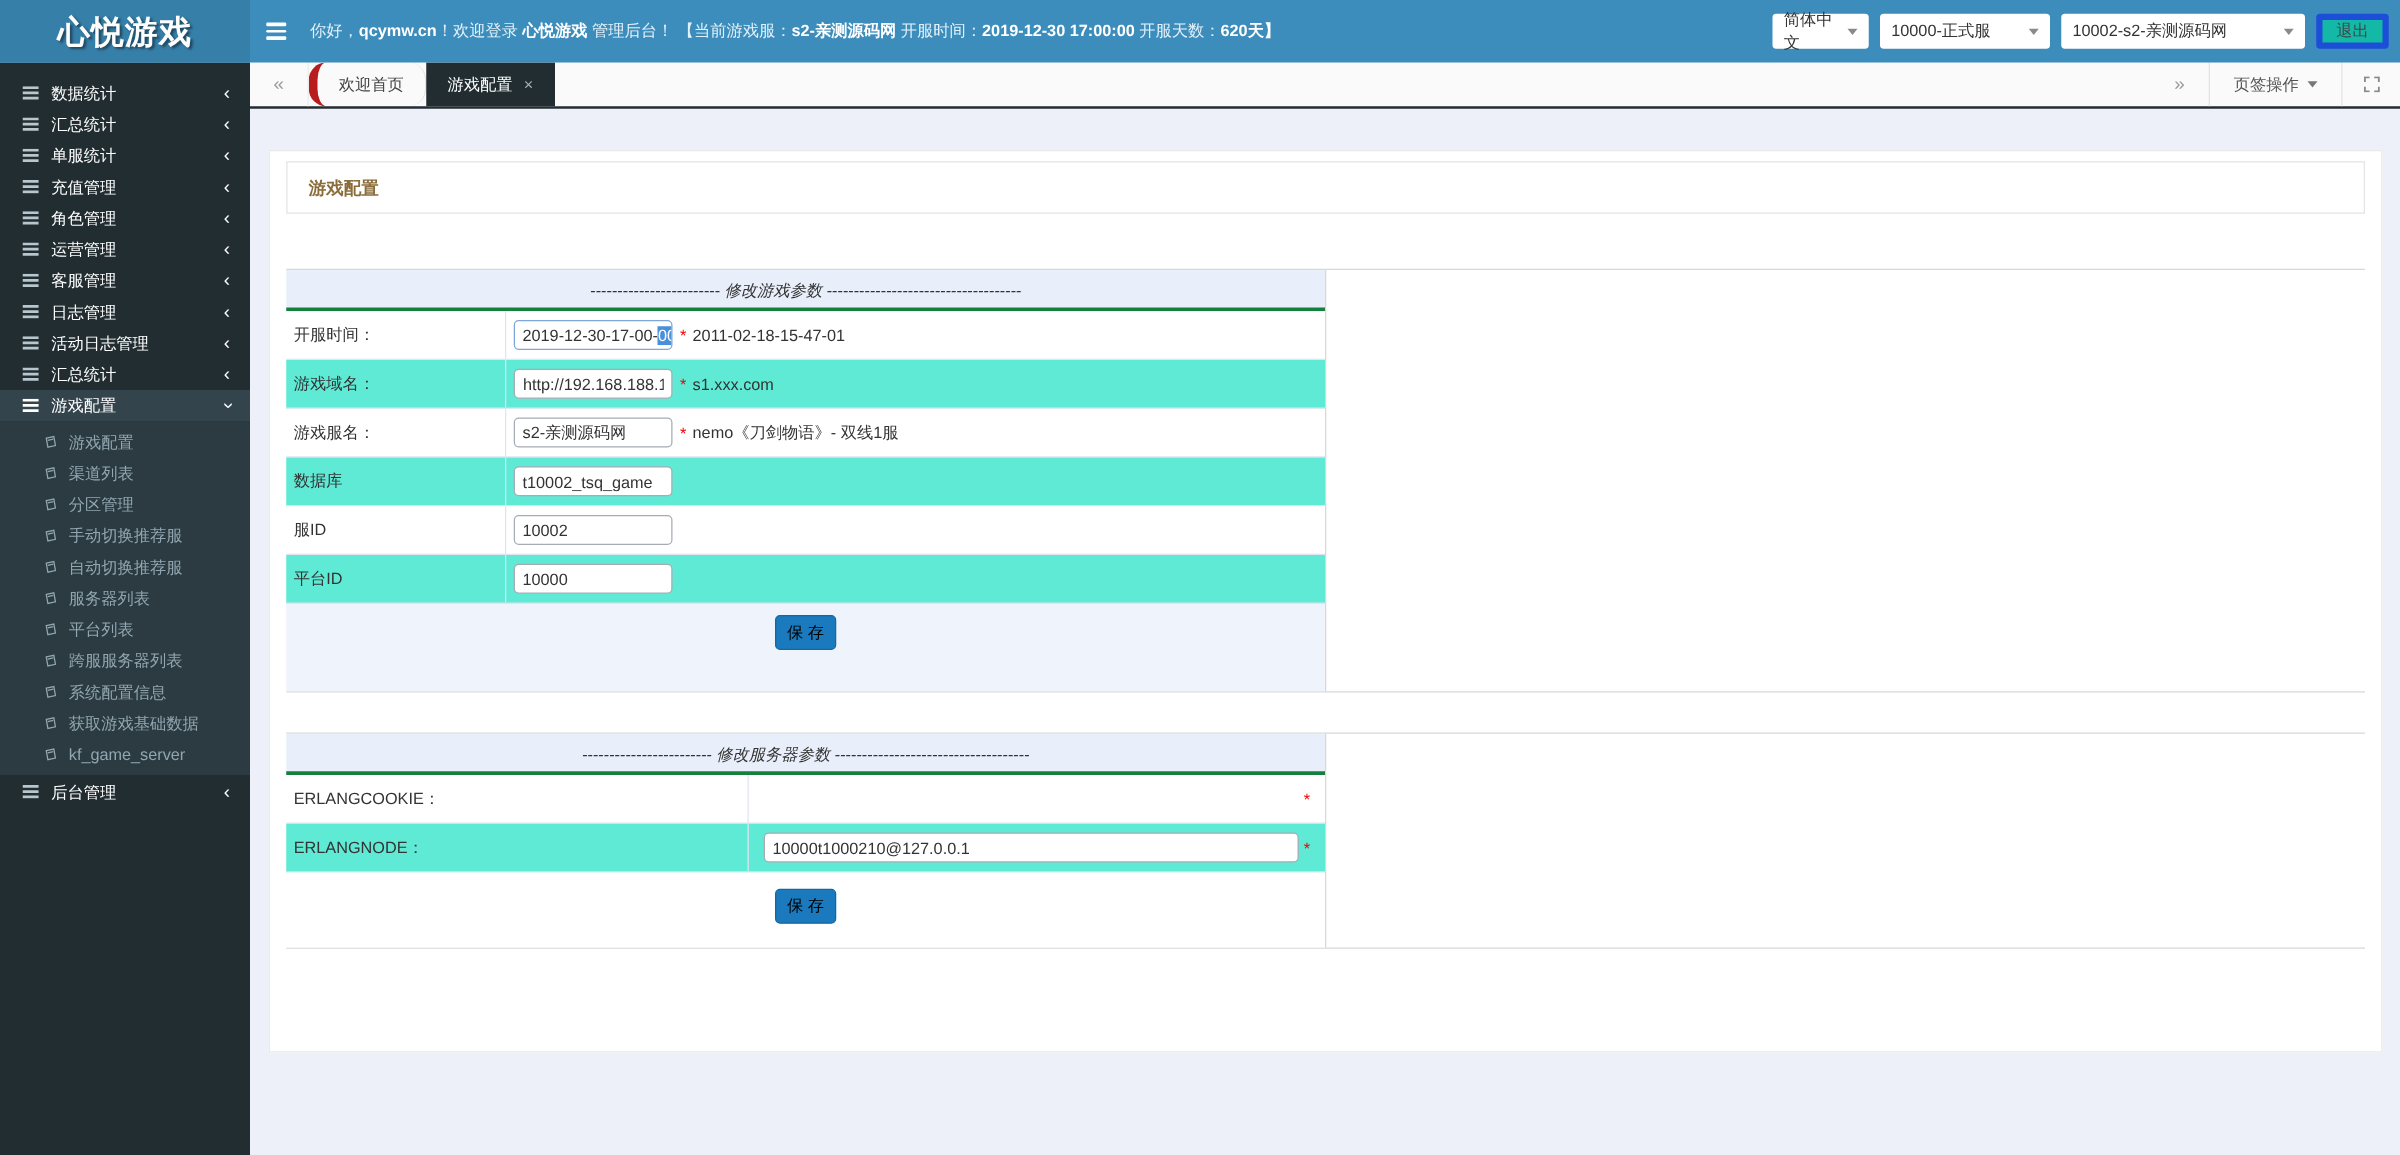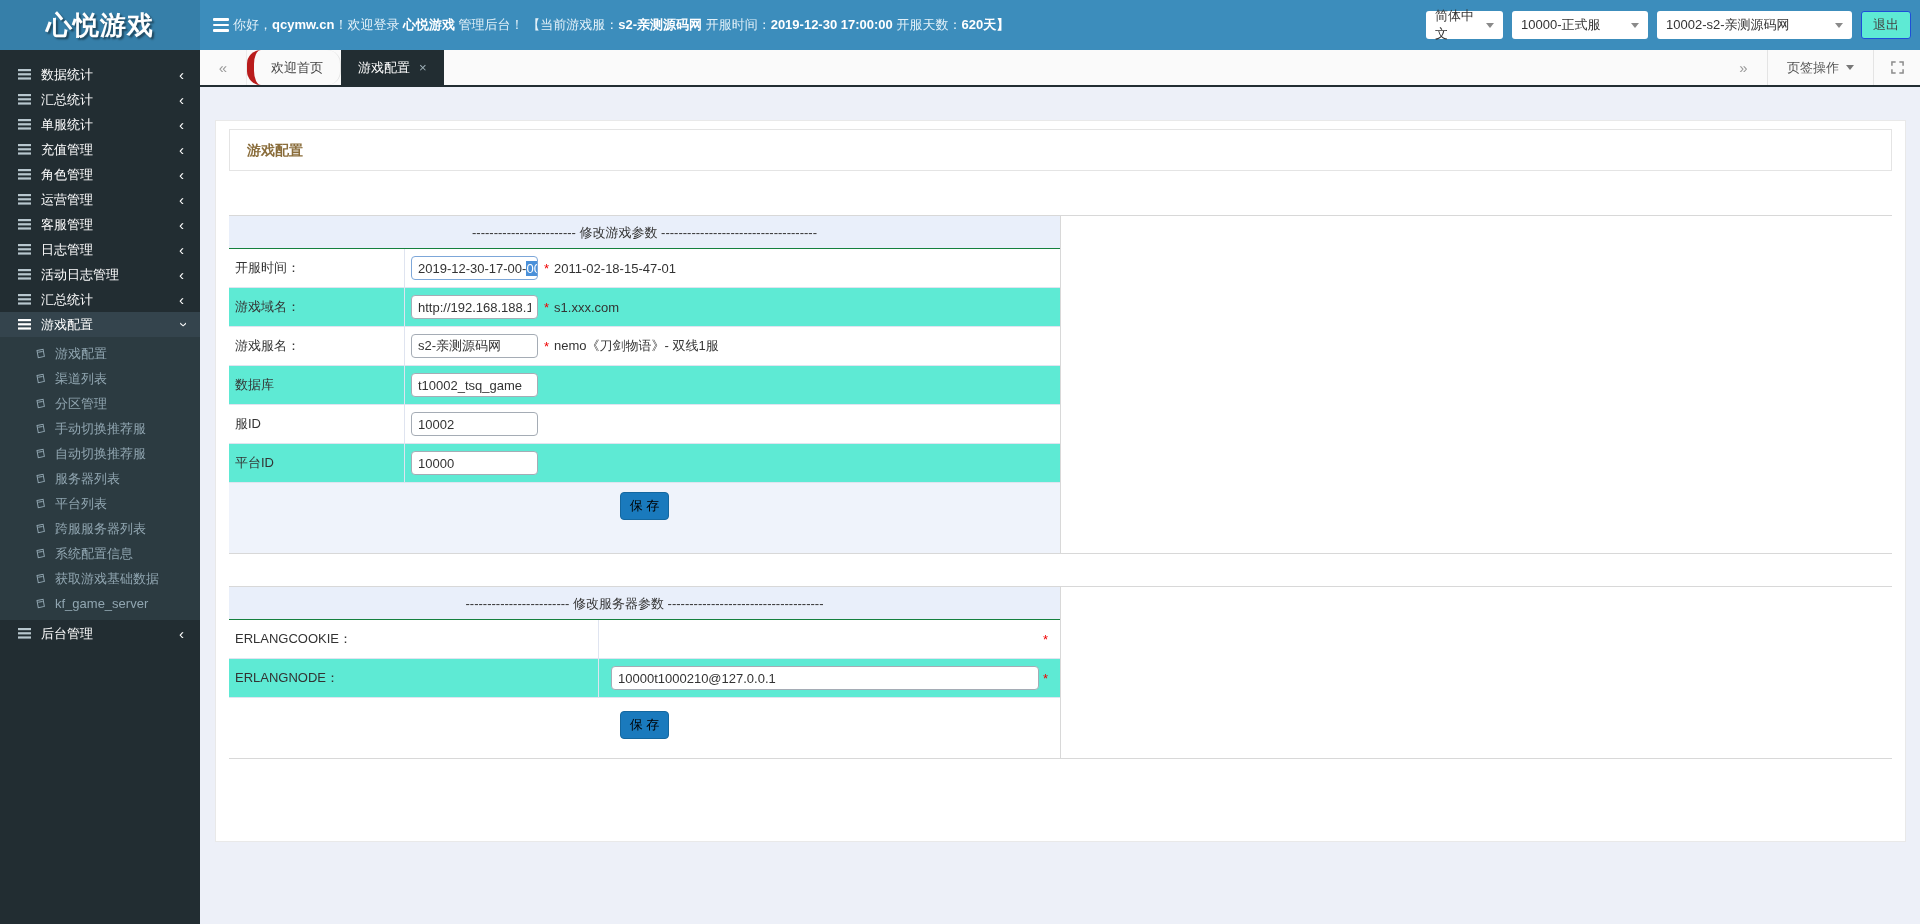--- a/index.html
+++ b/index.html
@@ -3,30 +3,30 @@
 <meta charset="utf-8">
 <style>
   * { box-sizing: border-box; margin: 0; padding: 0; }
   html,body { width:1920px; height:924px; }
   body { font-family: "Liberation Sans", sans-serif; overflow: hidden; }
   .app { position: relative; width: 1920px; height: 924px; background:#edf0f8; overflow:hidden; }
 
   
   .header { position:absolute; top:0; left:0; right:0; height:50px; background:#3c8dbc; display:flex; align-items:stretch; z-index:20; }
   .logo { width:200px; background:#367fa9; color:#fff; font-size:26px; font-weight:bold; display:flex; align-items:center; justify-content:center; letter-spacing:1px; text-shadow:2px 2px 2px rgba(0,0,0,.45); }
-  .header-left { flex:1; display:flex; align-items:center; gap:2px; padding-left:11px; min-width:0; }
+  .header-left { flex:1; display:flex; align-items:center; gap:17px; padding-left:11px; min-width:0; }
   .hamburger { display:flex; flex-direction:column; gap:3px; cursor:pointer; padding:4px 2px; }
   .hamburger i { display:block; width:16px; height:2.6px; background:#fff; border-radius:1px; }
   .welcome { color:#e3f1f9; font-size:13px; white-space:nowrap; overflow:hidden; }
   .welcome .b { font-weight:bold; color:#ffffff; }
   .header-right { display:flex; align-items:center; gap:9px; padding-right:9px; }
   .hselect { height:28px; background:#fff; border-radius:3px; display:flex; align-items:center; justify-content:space-between; padding:0 9px; font-size:13px; color:#333; cursor:pointer; }
   .hselect .caret { width:0; height:0; border-left:4px solid transparent; border-right:4px solid transparent; border-top:5px solid #8a8a8a; margin-left:10px; }
   .w-lang { width:77px; } .w-plat { width:136px; } .w-srv { width:195px; }
-  .logout-btn { height:28px; background:#5eead4; border:1px solid #1d4ed8; border-radius:3px; padding:0 11px; font-size:13px; color:#444; display:flex; align-items:center; cursor:pointer; }
+  .logout-btn { height:28px; background:#14b8a6; border:5px solid #1d4ed8; border-radius:3px; padding:0 11px; font-size:13px; color:#444; display:flex; align-items:center; cursor:pointer; }
 
   
   .sidebar { position:absolute; top:50px; left:0; bottom:0; width:200px; background:#222d32; z-index:15; }
   .menu { list-style:none; padding-top:12px; }
   .menu-item { height:25px; display:flex; align-items:center; padding:0 16px 0 18px; color:#ffffff; font-size:13px; cursor:pointer; }
   .menu-item .mi-icon { margin-right:10px; display:flex; color:#b8c7ce; }
   .menu-item .lbl { flex:1; }
   .chev { font-size:15px; color:inherit; line-height:1; }
   .chev.down { display:inline-block; transform:rotate(-90deg); }
   .menu-item.active { background:#34444d; color:#fff; }
@@ -49,21 +49,21 @@
   .tb-ops .caret { width:0; height:0; border-left:4px solid transparent; border-right:4px solid transparent; border-top:5px solid #777; }
   .tb-expand { width:46px; display:flex; align-items:center; justify-content:center; cursor:pointer; }
 
   
   .panel { margin:33px 14px 0 15px; height:722px; background:#fff; border:1px solid #e9e9e9; padding:0 13px; }
   .title-box { margin-top:8px; height:42px; line-height:40px; border:1px solid #e4e4e4; padding-left:17px; color:#8a6d3b; font-weight:bold; font-size:14px; }
   .sect { border-top:1px solid #d8d8d8; border-bottom:1px solid #d8d8d8; }
   .sect1 { margin-top:44px; }
   .sect2 { margin-top:32px; }
   .ftable { width:832px; border-right:1px solid #d8d8d8; }
-  .fhead { height:33px; line-height:33px; background:#e9effa; text-align:center; font-size:13px; color:#333; border-bottom:1px solid #15803d; }
+  .fhead { height:33px; line-height:33px; background:#e9effa; text-align:center; font-size:13px; color:#333; border-bottom:3px solid #15803d;font-style:italic; }
   .frow { height:39px; display:flex; align-items:stretch; border-bottom:1px solid #dfe4f0; font-size:13px; color:#333; background:#fff; }
   .frow.alt { background:#5eead4; }
   .fcell-label { width:176px; display:flex; align-items:center; padding-left:6px; border-right:1px solid #dfe4f0; }
   .fcell-label.wide { width:370px; }
   .fcell-val { flex:1; display:flex; align-items:center; padding-left:6px; min-width:0; }
   .fin { height:24px; border:1px solid #a5acb5; border-radius:4px; padding:0 6px; font-size:13px; color:#333; font-family:inherit; background:#fff; }
   .fin.sm { width:127px; }
   .fin.xl { width:606px; }
   .fin.md { width:428px; margin-left:6px; }
   .fake-input { width:127px; height:24px; border:1px solid #7da7d9; border-radius:4px; padding-left:6px; display:flex; align-items:center; overflow:hidden; white-space:nowrap; background:#fff; font-size:13px; color:#333; }

